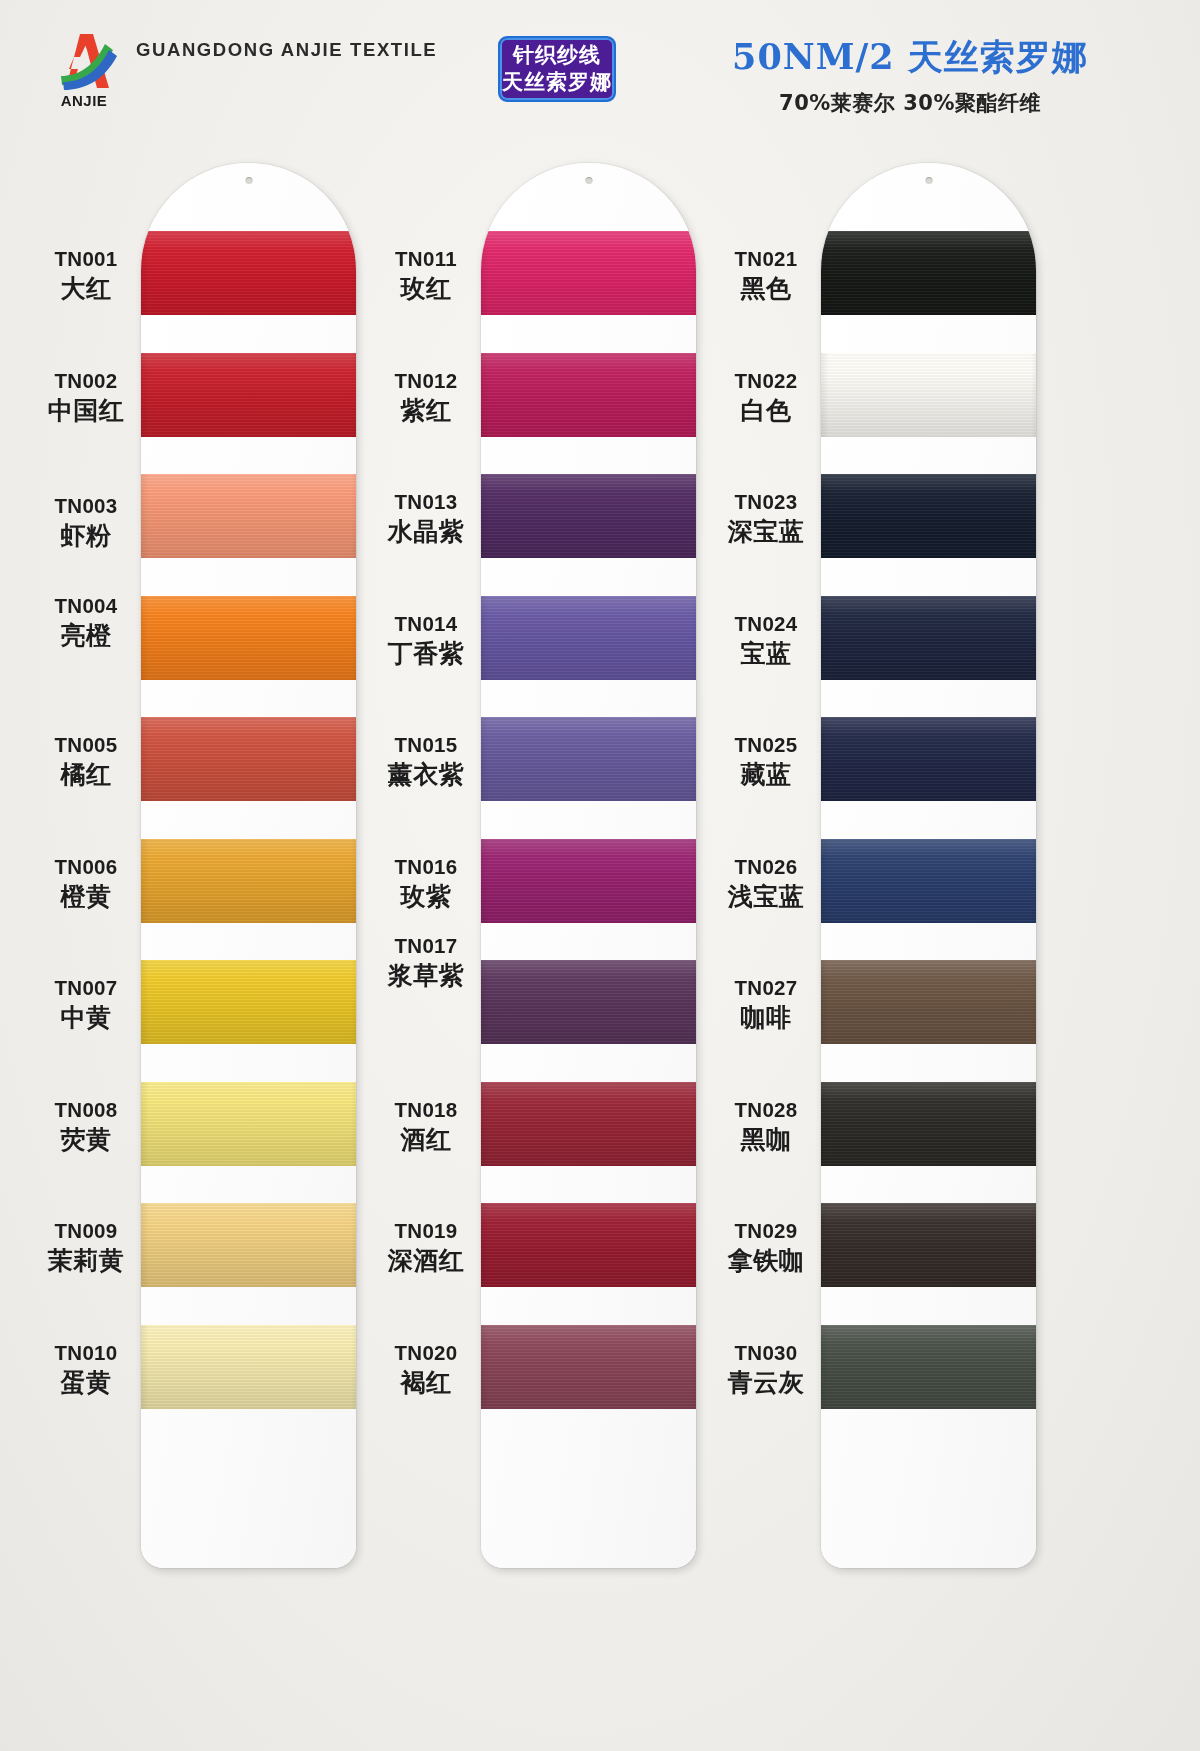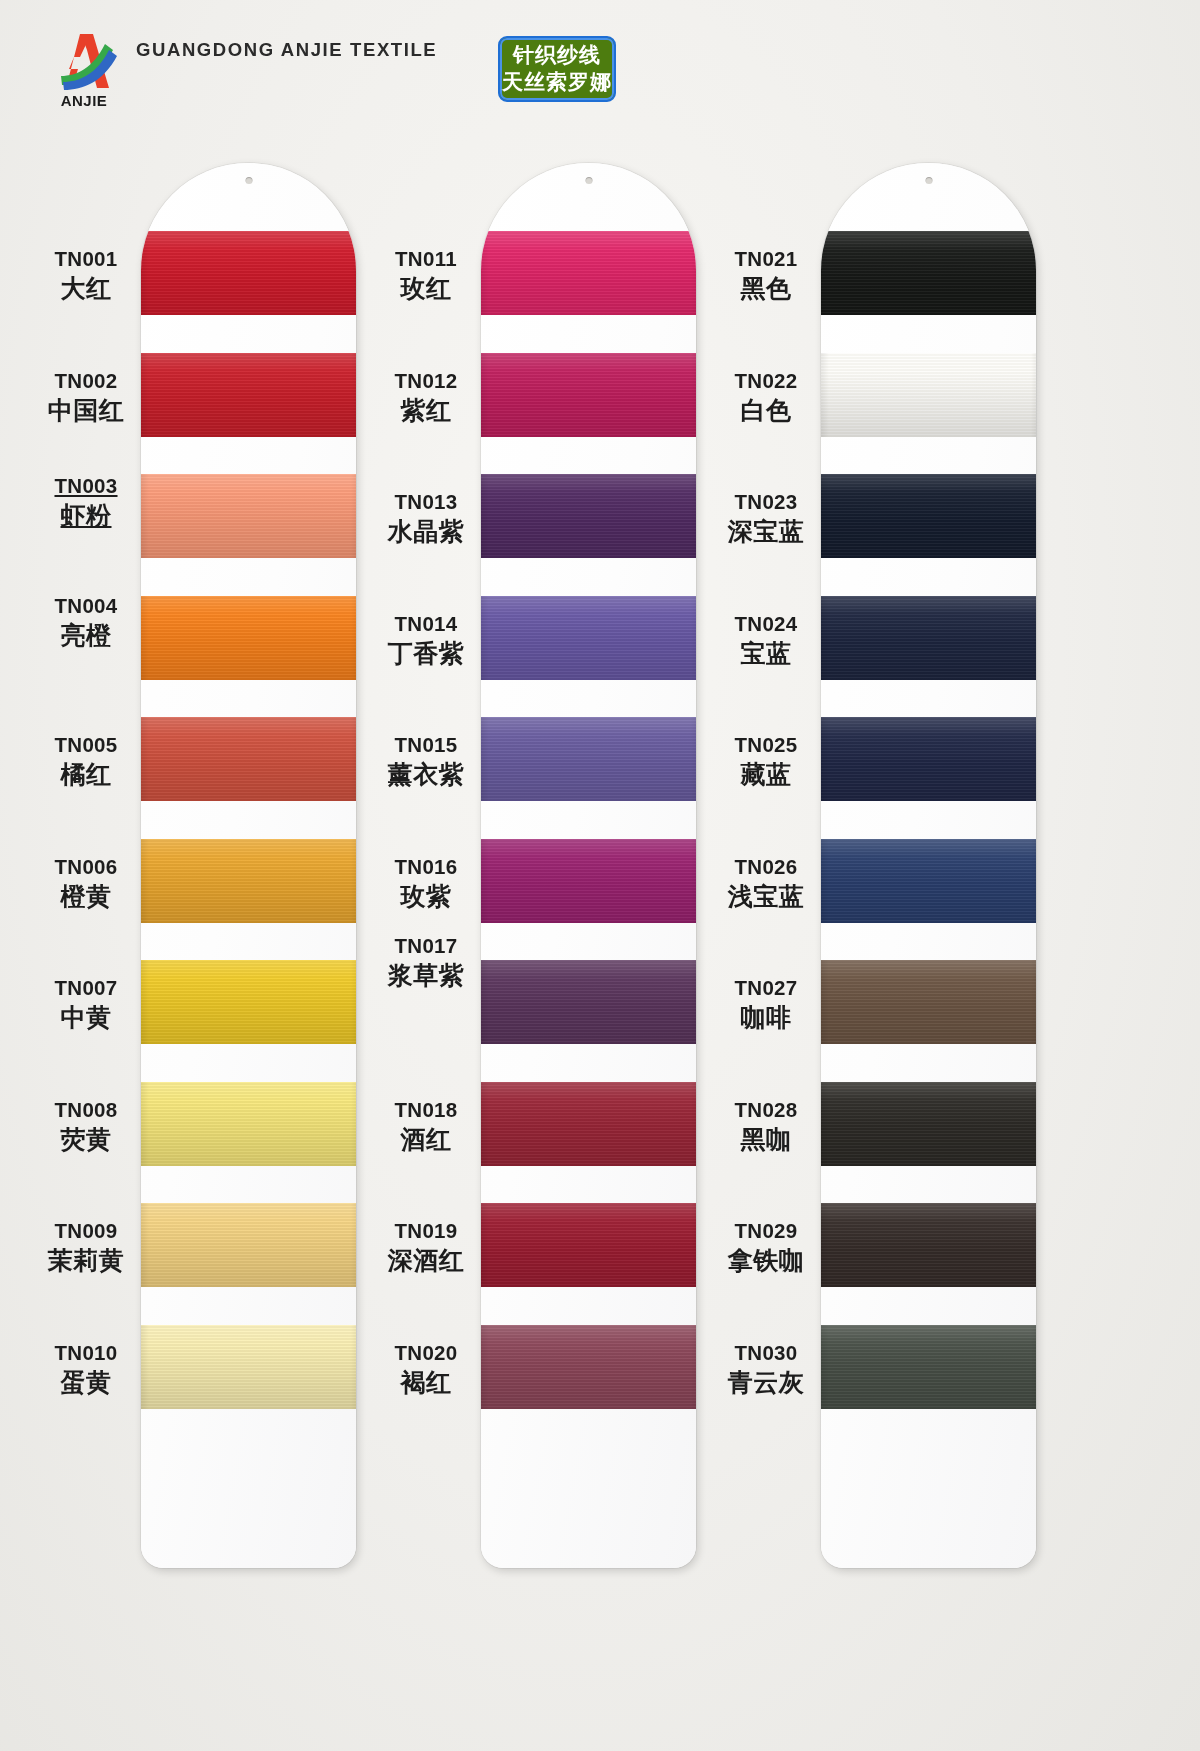--- a/index.html
+++ b/index.html
@@ -47,21 +47,21 @@
     font-family: "DejaVu Sans", "Liberation Sans", sans-serif;
   }
   .brand-en {
     font-size: 18.5px; font-weight: bold; color: #2b2b2b;
     letter-spacing: 1.6px; margin-top: 7px;
   }
 
   .badge {
     position: absolute; left: 498px; top: 36px;
     width: 118px; height: 66px;
-    background: #4d7c0f;
+    background: #4c1d95;
     border: 2.5px solid #1f6fd4;
     border-radius: 9px;
     display: flex; flex-direction: column;
     align-items: center; justify-content: center;
     box-shadow: inset 0 0 0 2px #4a92e8;
   }
   .badge-line {
     color: #fff; font-size: 21px; font-weight: bold; letter-spacing: 1px;
     line-height: 1.28;
     font-family: "DejaVu Sans", "Liberation Sans", sans-serif;
@@ -162,34 +162,38 @@
       <div class="brand-texts">
         <div class="brand-en">GUANGDONG ANJIE TEXTILE</div>
       </div>
     </div>
 
     <div class="badge">
       <span class="badge-line">针织纱线</span>
       <span class="badge-line">天丝索罗娜</span>
     </div>
 
+    <div class="title-block">
+      <div class="title-main">50NM/2 天丝索罗娜</div>
+      <div class="title-sub">70%莱赛尔  30%聚酯纤维</div>
+    </div>
 
   </div>
 
   <div class="columns">
       <div class="column col-0">
         <div class="label" style="top: 97px;">
           <span class="code">TN001</span>
           <span class="name">大红</span>
         </div>
         <div class="label" style="top: 218.5px;">
           <span class="code">TN002</span>
           <span class="name">中国红</span>
         </div>
-        <div class="label" style="top: 324px; text-decoration: underline;">
+        <div class="label" style="top: 344px;">
           <span class="code">TN003</span>
           <span class="name">虾粉</span>
         </div>
         <div class="label" style="top: 444px;">
           <span class="code">TN004</span>
           <span class="name">亮橙</span>
         </div>
         <div class="label" style="top: 583px;">
           <span class="code">TN005</span>
           <span class="name">橘红</span>

